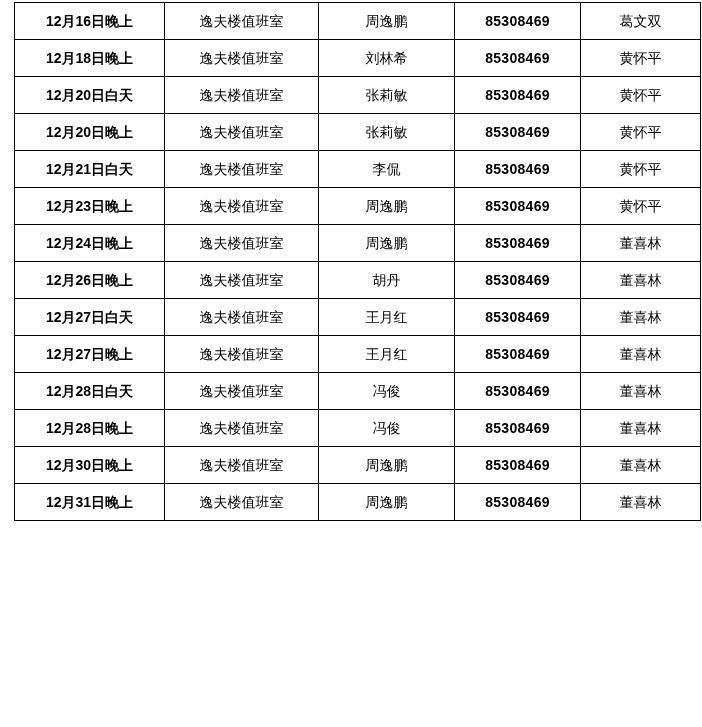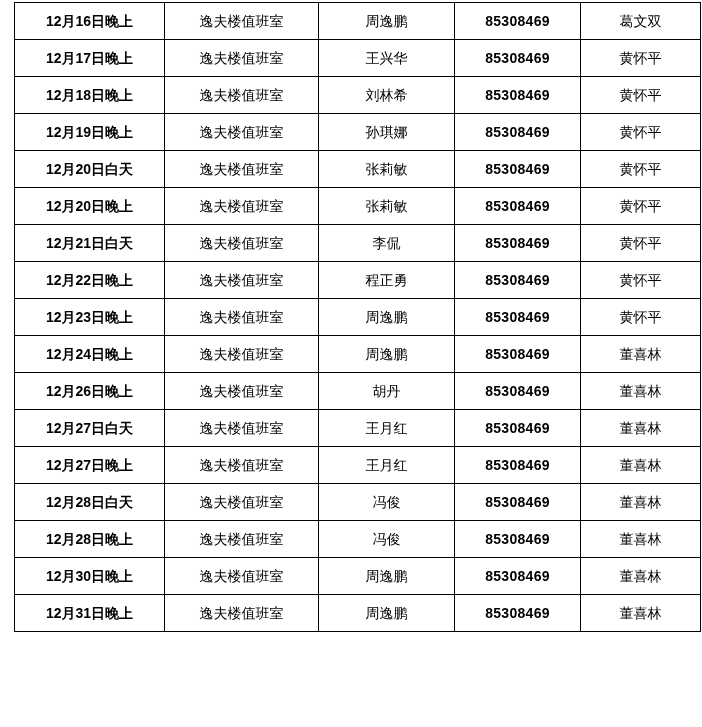--- a/index.html
+++ b/index.html
@@ -64,37 +64,23 @@
     </colgroup>
     <tbody>
         <tr>
           <td class="date-cell">12月16日晚上</td>
           <td class="place-cell">逸夫楼值班室</td>
           <td class="name-cell">周逸鹏</td>
           <td class="phone-cell">85308469</td>
           <td class="lead-cell">葛文双</td>
         </tr>
         <tr>
-          <td class="date-cell">12月17日晚上</td>
-          <td class="place-cell">逸夫楼值班室</td>
-          <td class="name-cell">王兴华</td>
-          <td class="phone-cell">85308469</td>
-          <td class="lead-cell">黄怀平</td>
-        </tr>
-        <tr>
           <td class="date-cell">12月18日晚上</td>
           <td class="place-cell">逸夫楼值班室</td>
           <td class="name-cell">刘林希</td>
-          <td class="phone-cell">85308469</td>
-          <td class="lead-cell">黄怀平</td>
-        </tr>
-        <tr>
-          <td class="date-cell">12月19日晚上</td>
-          <td class="place-cell">逸夫楼值班室</td>
-          <td class="name-cell">孙琪娜</td>
           <td class="phone-cell">85308469</td>
           <td class="lead-cell">黄怀平</td>
         </tr>
         <tr>
           <td class="date-cell">12月20日白天</td>
           <td class="place-cell">逸夫楼值班室</td>
           <td class="name-cell">张莉敏</td>
           <td class="phone-cell">85308469</td>
           <td class="lead-cell">黄怀平</td>
         </tr>
@@ -102,27 +88,20 @@
           <td class="date-cell">12月20日晚上</td>
           <td class="place-cell">逸夫楼值班室</td>
           <td class="name-cell">张莉敏</td>
           <td class="phone-cell">85308469</td>
           <td class="lead-cell">黄怀平</td>
         </tr>
         <tr>
           <td class="date-cell">12月21日白天</td>
           <td class="place-cell">逸夫楼值班室</td>
           <td class="name-cell">李侃</td>
-          <td class="phone-cell">85308469</td>
-          <td class="lead-cell">黄怀平</td>
-        </tr>
-        <tr>
-          <td class="date-cell">12月22日晚上</td>
-          <td class="place-cell">逸夫楼值班室</td>
-          <td class="name-cell">程正勇</td>
           <td class="phone-cell">85308469</td>
           <td class="lead-cell">黄怀平</td>
         </tr>
         <tr>
           <td class="date-cell">12月23日晚上</td>
           <td class="place-cell">逸夫楼值班室</td>
           <td class="name-cell">周逸鹏</td>
           <td class="phone-cell">85308469</td>
           <td class="lead-cell">黄怀平</td>
         </tr>

